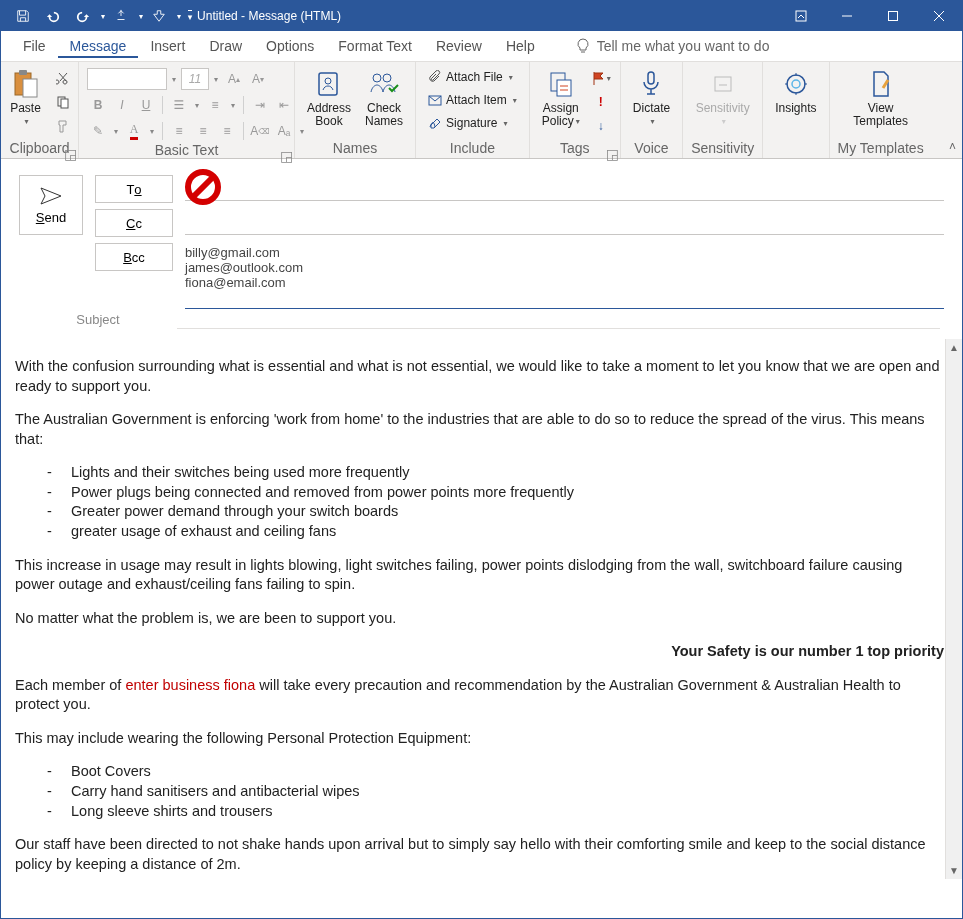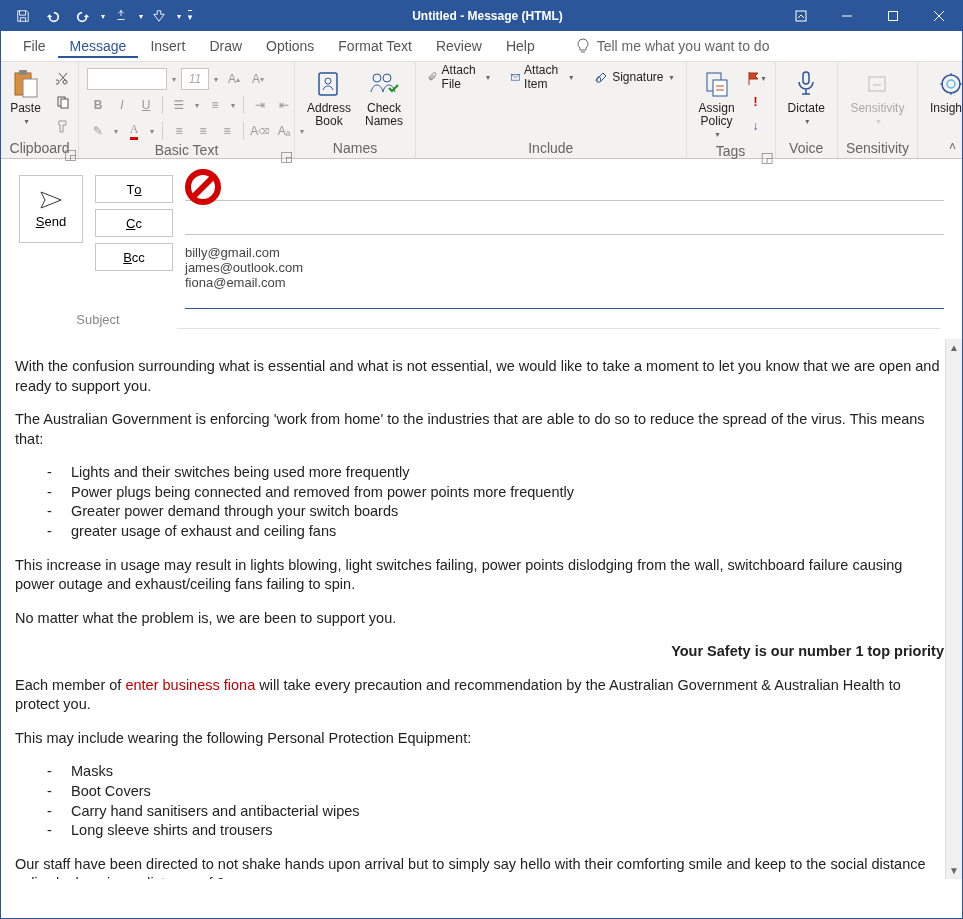--- a/index.html
+++ b/index.html
@@ -3,21 +3,21 @@
 <meta charset="utf-8">
 <style>
   * { box-sizing: border-box; margin: 0; padding: 0; font-family: "Segoe UI", Arial, sans-serif; }
   body { background: #fff; width: 963px; height: 919px; overflow: hidden; border: 1px solid #2b579a; }
 
   
   .titlebar { height: 30px; background: #2b579a; color: #fff; display: flex; align-items: center; font-size: 12px; }
   .titlebar .qat { display: flex; align-items: center; padding-left: 8px; gap: 2px; }
   .titlebar .qat .qbtn { width: 28px; height: 30px; display: flex; align-items: center; justify-content: center; cursor: pointer; }
   .titlebar .qat .qbtn svg { width:14px; height:14px; }
-  .titlebar .title { flex: 1; text-align: center; font-weight: bold; }
+  .titlebar .title { flex: 1; text-align: left; }
   .titlebar .winctrl { display: flex; }
   .titlebar .winctrl .wbtn { width: 46px; height: 30px; display: flex; align-items:center; justify-content:center; cursor:pointer; }
   .titlebar .winctrl .wbtn svg { width:12px; height:12px; stroke:#fff; fill:none; stroke-width:1; }
 
   
   .menutabs { height: 30px; background:#fff; display:flex; align-items:center; padding:0 10px; border-bottom:none; font-size:14px; color:#555; }
   .menutabs .tab { padding: 4px 12px; cursor:pointer; }
   .menutabs .tab.active { color:#2b579a; border-bottom:2px solid #2b579a; padding-bottom:2px; font-weight:500; }
   .menutabs .tell { display:flex; align-items:center; margin-left:28px; color:#666; gap:6px; }
   .menutabs .tell svg { width:16px; height:16px; stroke:#666; fill:none; }
@@ -35,30 +35,30 @@
   .smbtn { width:22px; height:20px; display:flex; align-items:center; justify-content:center; cursor:pointer; }
 
   .fontrow { display:flex; align-items:center; gap:2px; height:22px; }
   .fontrow .sep { width:1px; height:18px; background:#d0d0d0; margin:0 3px;}
   .fontrow span { font-family:"Segoe UI"; }
   .fontsel { border:1px solid #c8c6c4; height:22px; display:flex; align-items:center; padding:0 4px; color:#aaa; background:#fff;font-style:italic; }
   .fontsel.name { width:80px; }
   .fontsel.size { width:28px; justify-content:center; }
   .dd { width:10px; font-size:8px; color:#888; text-align:center; }
 
-  .incrow { display:flex; flex-direction:row; gap:13px; }
+  .incrow { display:flex; flex-direction:column; gap:1px; }
   .incbtn { display:flex; align-items:center; height:22px; padding:0 4px; gap:4px; cursor:pointer; font-size:12px; color:#222;}
   .incbtn svg { width:14px; height:14px; }
 
   .collapse-caret { position:absolute; right:6px; bottom:4px; font-size:12px; color:#666; cursor:pointer; }
 
   
   .addr { background:#fff; padding:16px 18px 0 18px; display:flex; gap:12px; }
   .sendcol { width:64px; }
-  .sendbtn { border:1px solid #c8c6c4; width:64px; height:68px; display:flex; flex-direction:column; align-items:center; justify-content:center; gap:4px; cursor:pointer; font-size:13px; }
+  .sendbtn { border:1px solid #c8c6c4; width:64px; height:60px; display:flex; flex-direction:column; align-items:center; justify-content:center; gap:4px; cursor:pointer; font-size:13px; }
   .sendbtn svg { width:24px; height:20px; }
   .fieldcol { flex:1; }
   .frow { display:flex; align-items:flex-start; min-height:34px; }
   .frow .fbtn { border:1px solid #c8c6c4; width:78px; height:28px; display:flex; align-items:center; justify-content:center; font-size:13px; cursor:pointer; margin-right:12px; }
   .frow .fbtn .ul { text-decoration:underline; }
   .frow .fval { flex:1; border-bottom:1px solid #c8c6c4; min-height:26px; padding:2px 0 16px 0; font-size:13px; color:#444; }
   .frow.bccrow .fval { border-bottom:1px solid #2b579a; }
   .blocked { width:40px; height:40px; position:relative; top:-6px; left:-4px; }
   .subjectrow { display:flex; align-items:center; margin-top:0; }
   .subjectrow .slabel { width:158px; text-align:center; color:#888; font-size:13px; }
@@ -449,21 +449,20 @@
       <li>Power plugs being connected and removed from power points more frequently</li>
       <li>Greater power demand through your switch boards</li>
       <li>greater usage of exhaust and ceiling fans</li>
     </ul>
     <p>This increase in usage may result in lights blowing, light switches failing, power points dislodging from the wall, switchboard failure causing power outage and exhaust/ceiling fans failing to spin.</p>
     <p>No matter what the problem is, we are been to support you.</p>
     <p class="center">Your Safety is our number 1 top priority</p>
     <p><span>Each member of </span><span class="red">enter business fiona</span><span> will take every precaution and recommendation by the Australian Government &amp; Australian Health to protect you.</span></p>
     <p>This may include wearing the following Personal Protection Equipment:</p>
     <ul class="dash">
-      <li>Masks</li>
       <li>Boot Covers</li>
       <li>Carry hand sanitisers and antibacterial wipes</li>
       <li>Long sleeve shirts and trousers</li>
     </ul>
     <p>Our staff have been directed to not shake hands upon arrival but to simply say hello with their comforting smile and keep to the social distance policy by keeping a distance of 2m.</p>
   </div>
   <div class="vscroll">
     <div class="arrow">▲</div>
     <div class="track"></div>
     <div class="arrow">▼</div>

